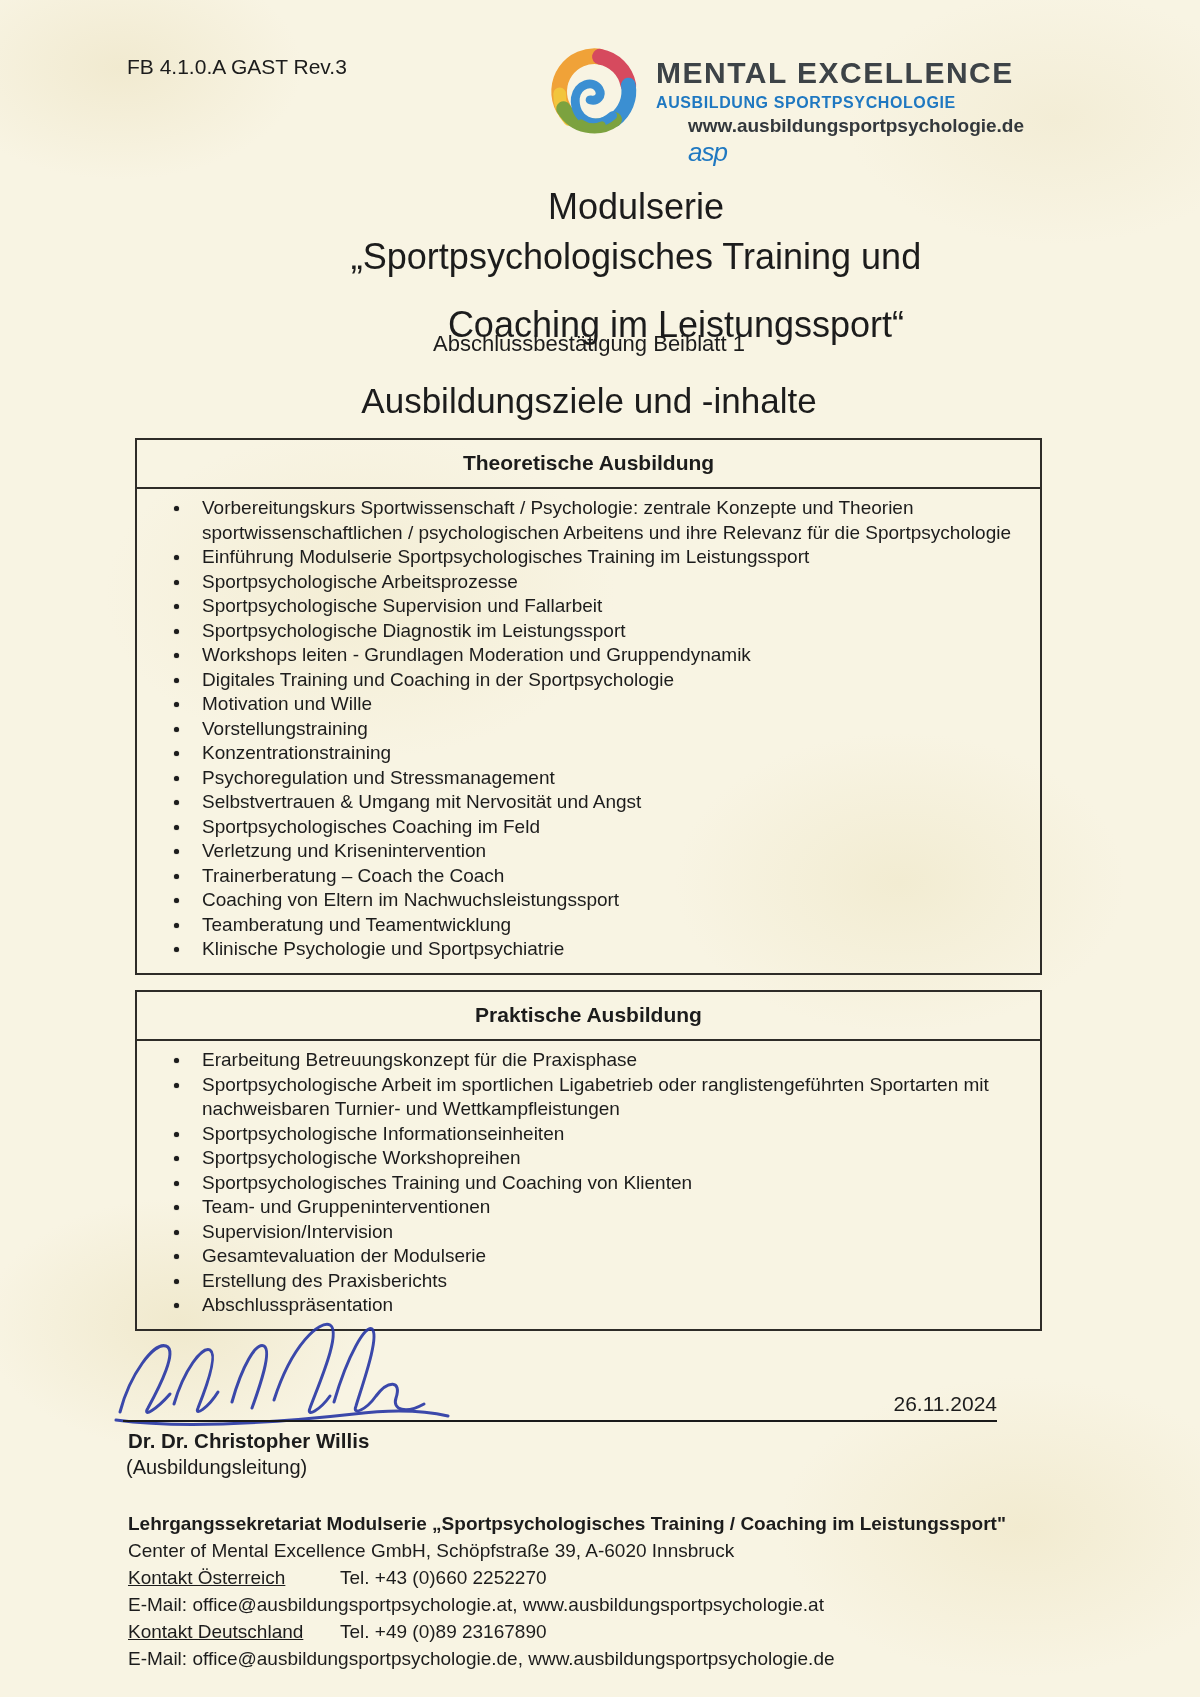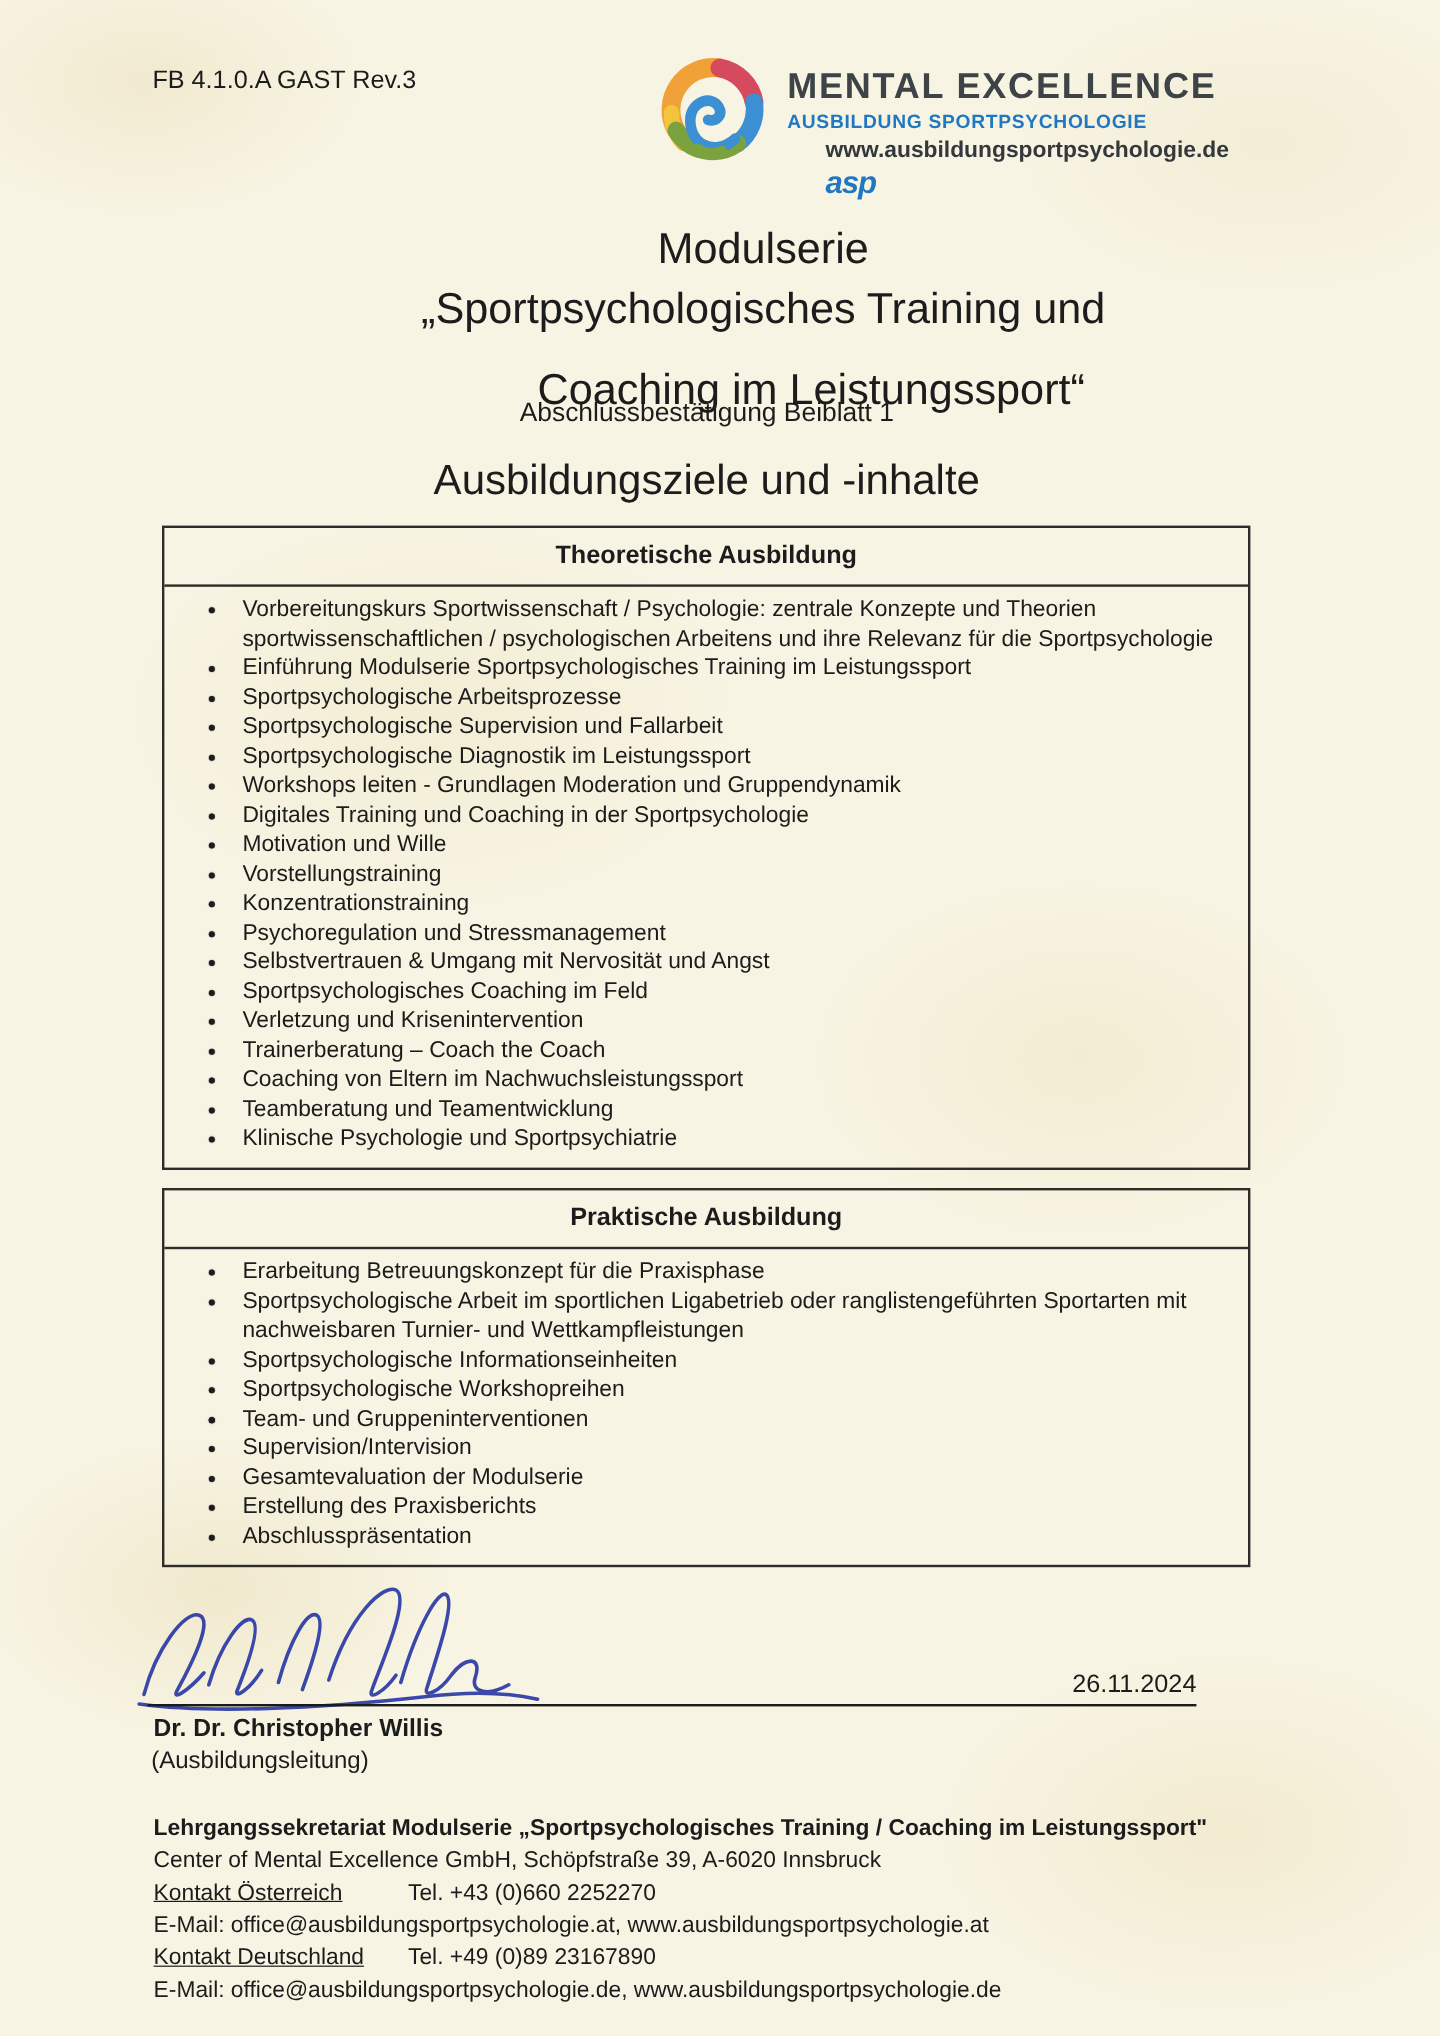--- a/index.html
+++ b/index.html
@@ -17,21 +17,21 @@
   }
   .abs{position:absolute;}
   .form-ref{left:127px;top:55px;font-size:21px;}
   
   .logo-swirl{left:540px;top:34px;}
   .brand-block{left:656px;top:56px;}
   .brand-name{font-size:30px;font-weight:bold;color:var(--brand-gray,#3d4347);letter-spacing:1.5px;white-space:nowrap;}
   .brand-sub{margin-top:4px;font-size:16px;font-weight:bold;color:var(--accent-blue,#1f78c1);letter-spacing:0.6px;white-space:nowrap;}
   .brand-url-row{display:flex;align-items:baseline;margin-top:3px;flex-direction:column;}
   .brand-url{font-size:19px;font-weight:bold;color:#33383c;white-space:nowrap;}
-  .asp-logo{margin-left:32px;font-size:26px;font-weight:bold;font-style:italic;color:var(--accent-blue,#1f78c1);letter-spacing:-1px;}
+  .asp-logo{margin-left:32px;font-size:26px;font-weight:normal;font-style:italic;color:var(--accent-blue,#1f78c1);letter-spacing:-1px;}
   
   .centered{left:0;width:1178px;text-align:center;}
   .title-line{font-size:36px;font-weight:normal;white-space:nowrap;padding-left:47px;}
   .t1{top:186px;} .t2{top:236px;} .t3{top:304px;margin-left:40px;}
   .doc-subtitle{top:331px;font-size:22px;}
   .page-heading{top:381px;font-size:35px;font-weight:400;}
   
   .box{left:135px;width:903px;border:2px solid #2e2c28;}
   .box1{top:438px;} .box2{top:990px;}
   .box-header{border-bottom:2px solid #2e2c28;text-align:center;font-weight:bold;font-size:21px;padding:11px 0 12px 0;}
@@ -108,21 +108,21 @@
     </ul>
 </div>
 
 <div class="abs box box2">
   <div class="box-header">Praktische Ausbildung</div>
   <ul class="content-list">
       <li><span class="bullet"></span><span class="li-text">Erarbeitung Betreuungskonzept für die Praxisphase</span></li>
       <li><span class="bullet"></span><span class="li-text">Sportpsychologische Arbeit im sportlichen Ligabetrieb oder ranglistengeführten Sportarten mit nachweisbaren Turnier- und Wettkampfleistungen</span></li>
       <li><span class="bullet"></span><span class="li-text">Sportpsychologische Informationseinheiten</span></li>
       <li><span class="bullet"></span><span class="li-text">Sportpsychologische Workshopreihen</span></li>
-      <li><span class="bullet"></span></li>
+      <li><span class="bullet"></span><span class="li-text">Sportpsychologisches Training und Coaching von Klienten</span></li>
       <li><span class="bullet"></span><span class="li-text">Team- und Gruppeninterventionen</span></li>
       <li><span class="bullet"></span><span class="li-text">Supervision/Intervision</span></li>
       <li><span class="bullet"></span><span class="li-text">Gesamtevaluation der Modulserie</span></li>
       <li><span class="bullet"></span><span class="li-text">Erstellung des Praxisberichts</span></li>
       <li><span class="bullet"></span><span class="li-text">Abschlusspräsentation</span></li>
     </ul>
 </div>
 
 <div class="abs signature-svg">
   <svg width="352" height="114" viewBox="0 0 352 114" fill="none" stroke-width="3" stroke-linecap="round" opacity="0.92">

